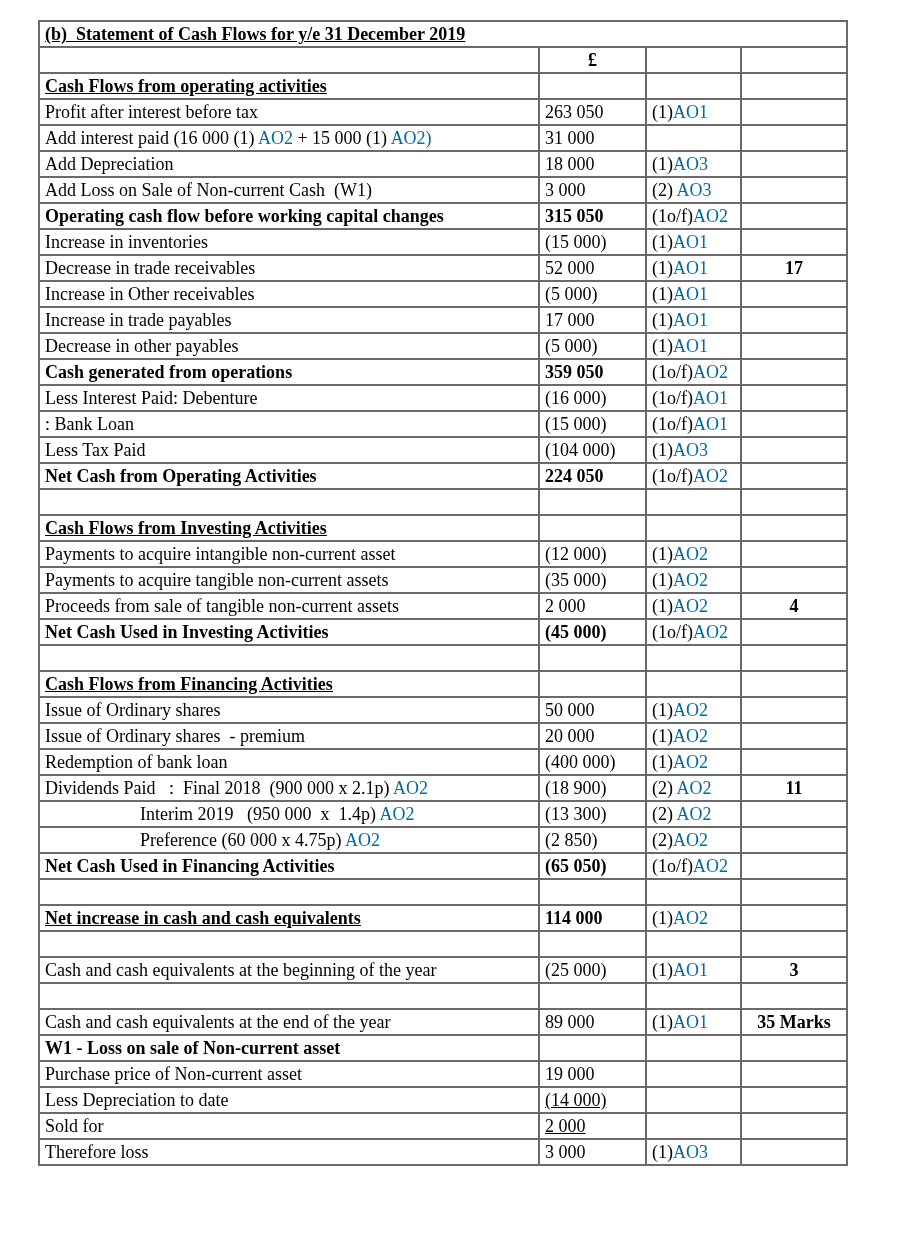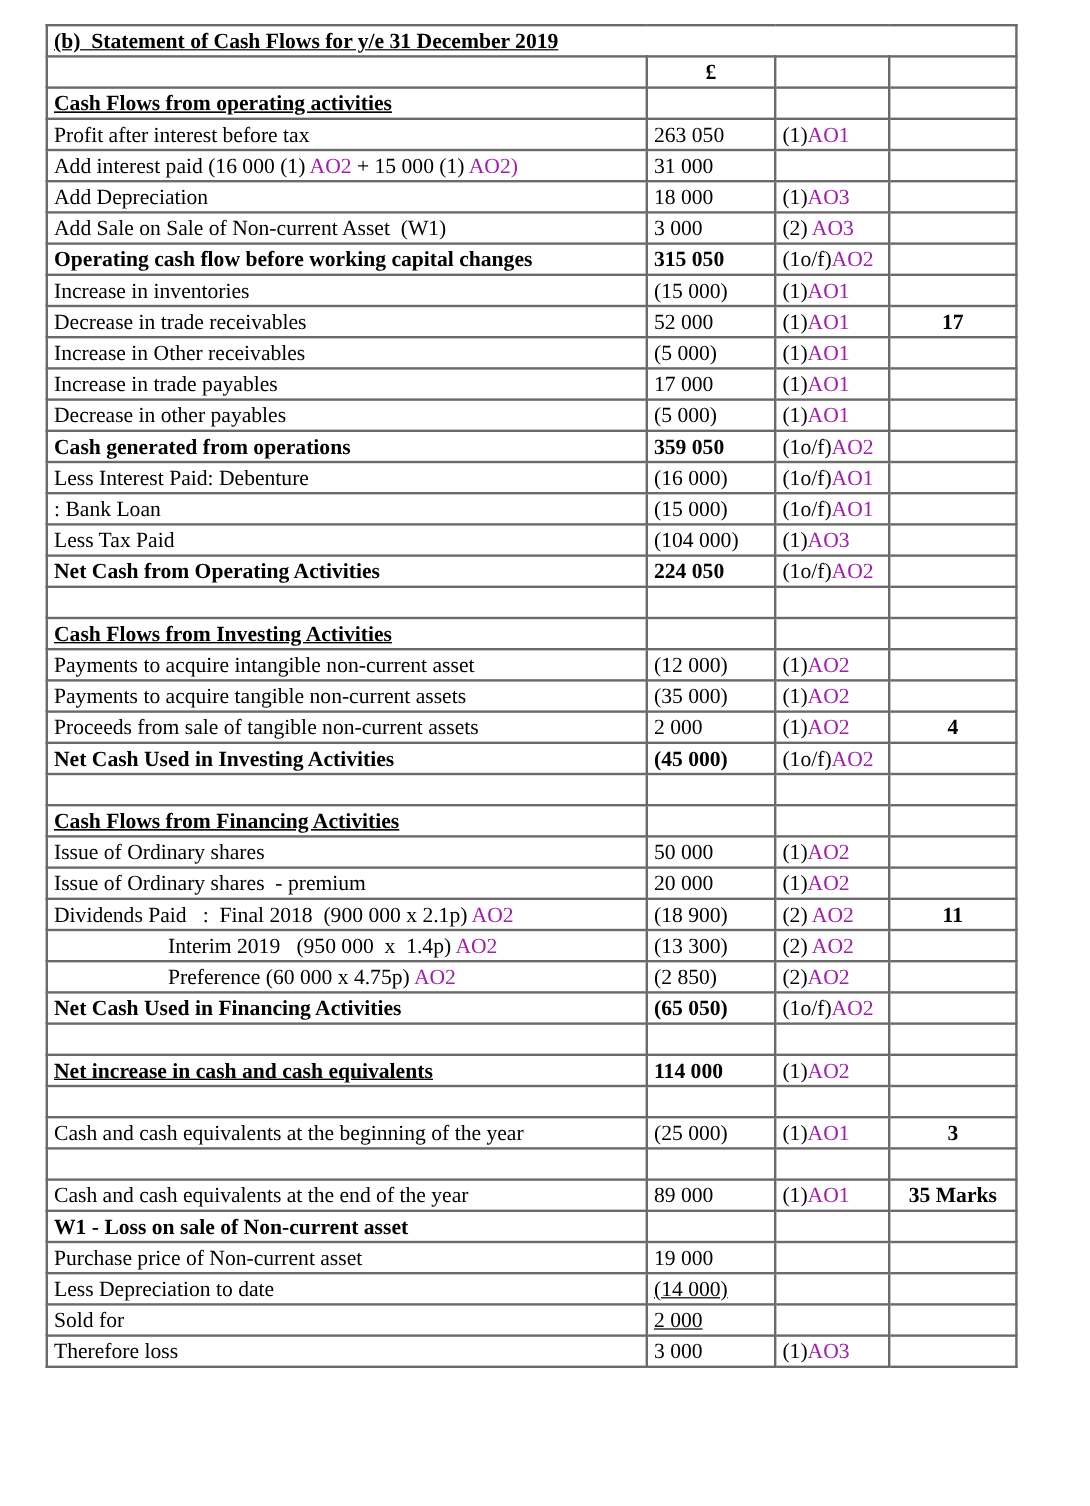--- a/index.html
+++ b/index.html
@@ -24,21 +24,21 @@
   td.desc.ctr{}
   td.desc.ind{padding-left:100px;}
   td.amt{text-align:left;padding-right:8px;}
   td.amt.ctr{text-align:center;padding-right:5px;}
   td.note{text-align:left;padding-left:5px;font-size:17px;}
   td.mark{
     text-align:center;
     font-family:"Liberation Sans", sans-serif;
     font-weight:bold;font-size:15px;
   }
-  .red{color:#a21caf;}
+  .red{color:#0369a1;}
 </style>
 </head>
 <body>
 
 <div class="page">
   <table class="socf">
     <colgroup>
       <col style="width:500px">
       <col style="width:107px">
       <col style="width:95px">
@@ -72,21 +72,21 @@
           <td class="note"></td>
           <td class="mark"></td>
         </tr>
         <tr>
           <td class="desc"><span>Add Depreciation</span></td>
           <td class="amt"><span>18 000</span></td>
           <td class="note"><span>(1)</span><span class="red">AO3</span></td>
           <td class="mark"></td>
         </tr>
         <tr>
-          <td class="desc"><span>Add Sale on Sale of Non-current Asset  (W1)</span></td>
+          <td class="desc"><span>Add Loss on Sale of Non-current Cash  (W1)</span></td>
           <td class="amt"><span>3 000</span></td>
           <td class="note"><span>(2) </span><span class="red">AO3</span></td>
           <td class="mark"></td>
         </tr>
         <tr>
           <td class="desc b"><span>Operating cash flow before working capital changes</span></td>
           <td class="amt b"><span>315 050</span></td>
           <td class="note"><span>(1o/f)</span><span class="red">AO2</span></td>
           <td class="mark"></td>
         </tr>
@@ -200,20 +200,26 @@
         </tr>
         <tr>
           <td class="desc"><span>Issue of Ordinary shares</span></td>
           <td class="amt"><span>50 000</span></td>
           <td class="note"><span>(1)</span><span class="red">AO2</span></td>
           <td class="mark"></td>
         </tr>
         <tr>
           <td class="desc"><span>Issue of Ordinary shares  - premium</span></td>
           <td class="amt"><span>20 000</span></td>
+          <td class="note"><span>(1)</span><span class="red">AO2</span></td>
+          <td class="mark"></td>
+        </tr>
+        <tr>
+          <td class="desc"><span>Redemption of bank loan</span></td>
+          <td class="amt"><span>(400 000)</span></td>
           <td class="note"><span>(1)</span><span class="red">AO2</span></td>
           <td class="mark"></td>
         </tr>
         <tr>
           <td class="desc"><span>Dividends Paid   :  Final 2018  (900 000 x 2.1p) </span><span class="red">AO2</span></td>
           <td class="amt"><span>(18 900)</span></td>
           <td class="note"><span>(2) </span><span class="red">AO2</span></td>
           <td class="mark">11</td>
         </tr>
         <tr>

